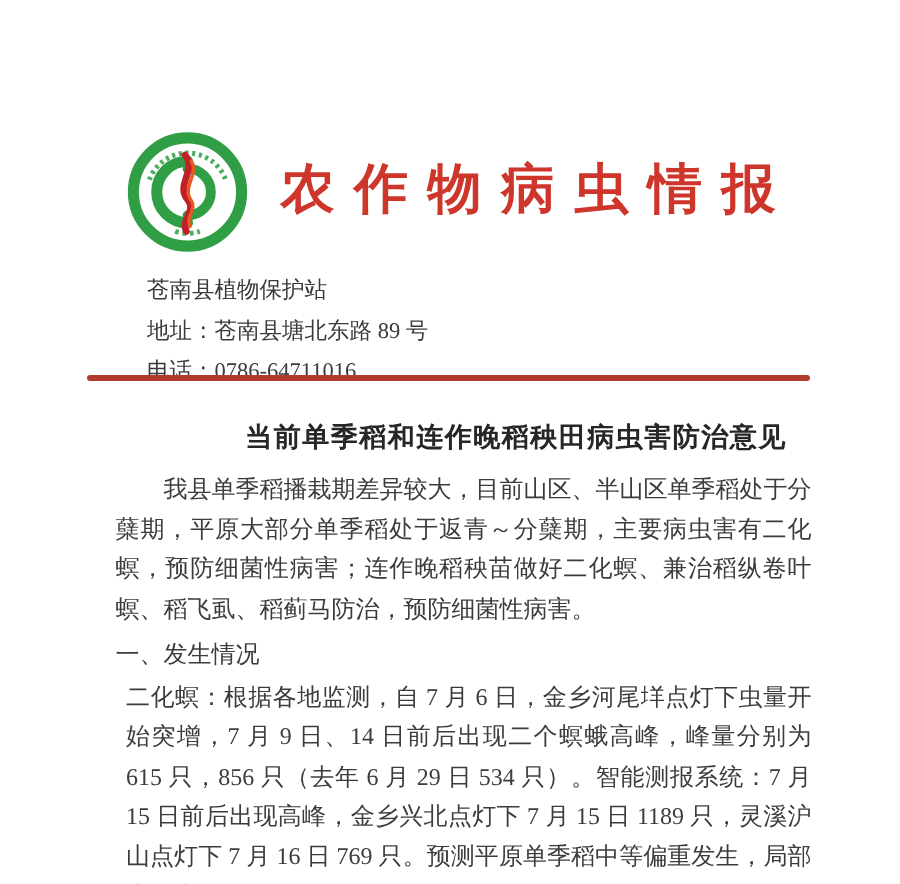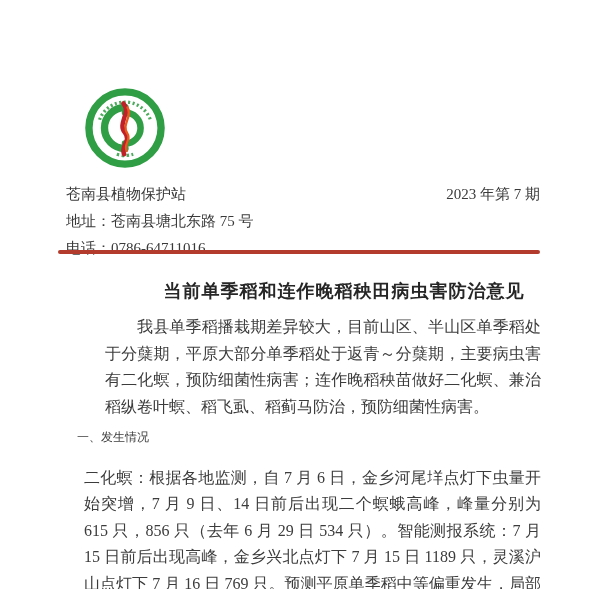--- a/index.html
+++ b/index.html
@@ -43,20 +43,21 @@
     top: 181px;
     width: 474px;
     font-size: 15px;
     color: #3a3a3a;
   }
   .info-row {
     display: flex;
     justify-content: space-between;
     line-height: 27px;
     white-space: nowrap;
+    margin-left: 32px;
   }
 
   
   .red-rule {
     position: absolute;
     left: 58px;
     top: 250px;
     width: 482px;
     height: 4px;
     background: #b23b2e;
@@ -82,26 +83,25 @@
     top: 314px;
     width: 464px;
     font-size: 16px;
     line-height: 26.5px;
     color: #3c3c3c;
     text-align: justify;
   }
   .para-intro {
     text-indent: 2em;
     margin-bottom: 4px;
-    margin-left: 28px;
   }
   .section-heading {
     font-weight: 400;
-    font-size: 12px;
-    margin: 3px 0 14px 0;
+    font-size: 16px;
+    margin: 3px 0 2px 0;
     color: #3c3c3c;
   }
   .para-section {
     padding-left: 7px;
   }
 </style>
 </head>
 <body>
 
 <div class="page">
@@ -115,28 +115,28 @@
       <path d="M 40 82 A 33 33 0 0 0 60 82" fill="none" stroke="#4cab5c" stroke-width="4" stroke-dasharray="3 3"></path>
 
       <path d="M 50 25 A 23 23 0 1 0 50 75" fill="none" stroke="#2f9e44" stroke-width="9" stroke-linecap="round"></path>
       <path d="M 50 31 A 17 17 0 1 1 50 69" fill="none" stroke="#2f9e44" stroke-width="8" stroke-linecap="round"></path>
 
       <path d="M 48 20 C 58 32 40 44 50 56 C 58 66 44 72 49 82" fill="none" stroke="#c02028" stroke-width="5.5" stroke-linecap="round"></path>
       <path d="M 53 25 C 60 35 45 46 53 57 C 58 64 48 70 52 78" fill="none" stroke="#e85a1f" stroke-width="2.8" stroke-linecap="round"></path>
     </svg>
   </div>
 
+  <div class="masthead-title">农作物病虫情报</div>
 
   <div class="info-block">
     <div class="info-row">
       <span>苍南县植物保护站</span>
-      <span>2023 年第 7 期</span>
     </div>
     <div class="info-row">
-      <span>地址：苍南县塘北东路 75 号</span>
+      <span>地址：苍南县塘北东路 89 号</span>
     </div>
     <div class="info-row">
       <span>电话：0786-64711016</span>
     </div>
   </div>
 
   <div class="red-rule"></div>
 
   <div class="doc-title">当前单季稻和连作晚稻秧田病虫害防治意见</div>
 

